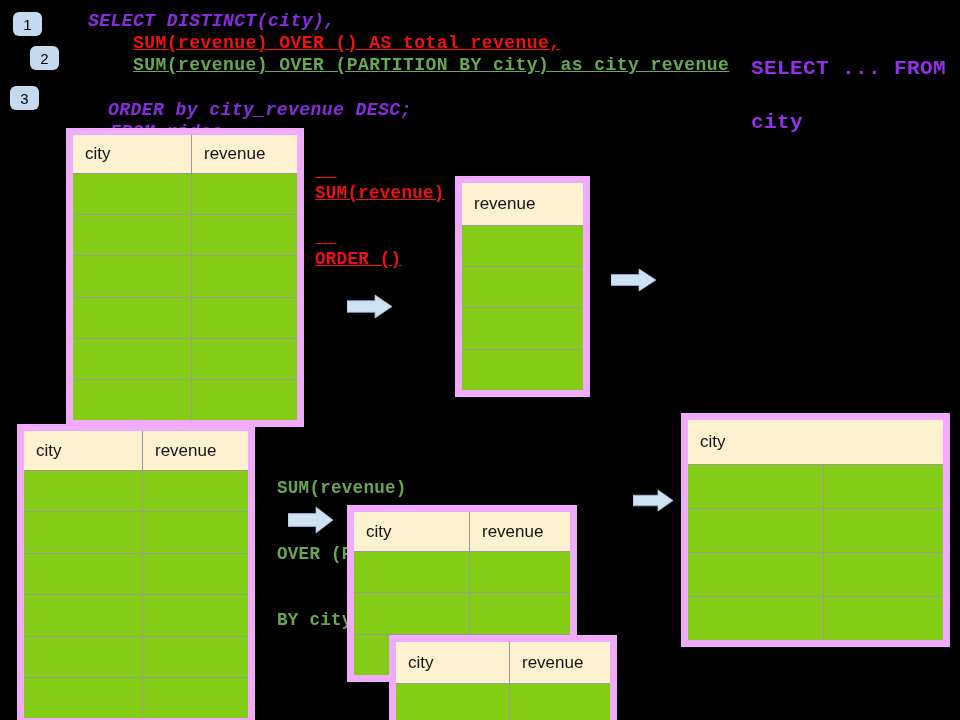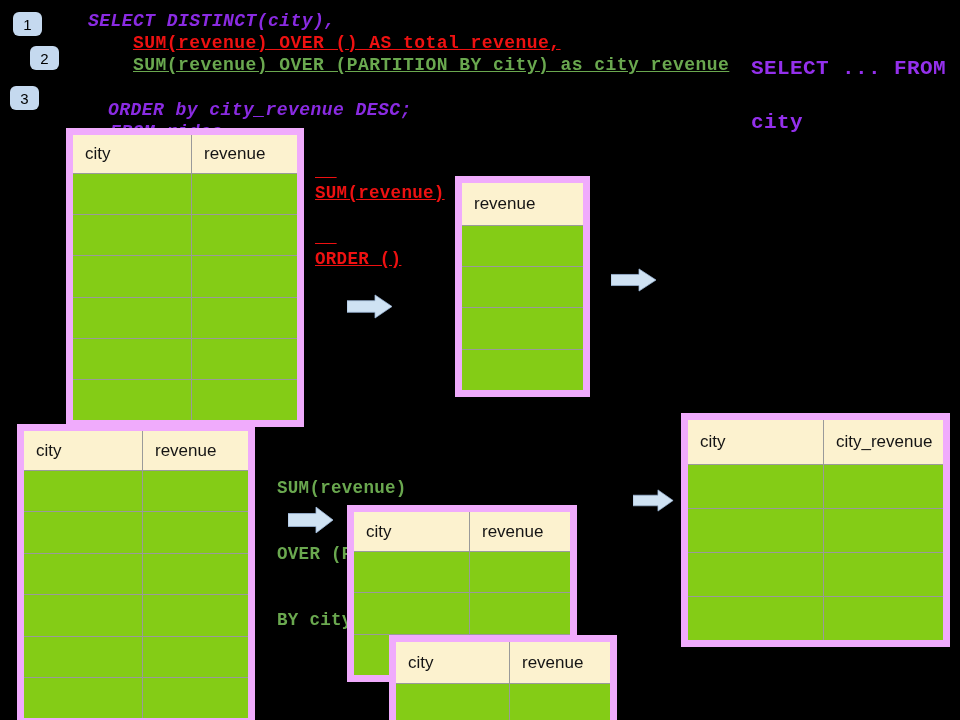--- a/index.html
+++ b/index.html
@@ -208,21 +208,20 @@
       <div class="hcell cfl">revenue</div>
     </div>
     <div class="brow">
       <div class="bcell c1"></div>
       <div class="bcell cfl"></div>
     </div>
   </div>
 <div class="tbl" id="t6">
     <div class="hrow">
       <div class="hcell c1">city</div>
-      <div class="hcell cfl">city_revenue</div>
     </div>
     <div class="brow">
       <div class="bcell c1"></div>
       <div class="bcell cfl"></div>
     </div>
     <div class="brow">
       <div class="bcell c1"></div>
       <div class="bcell cfl"></div>
     </div>
     <div class="brow">

